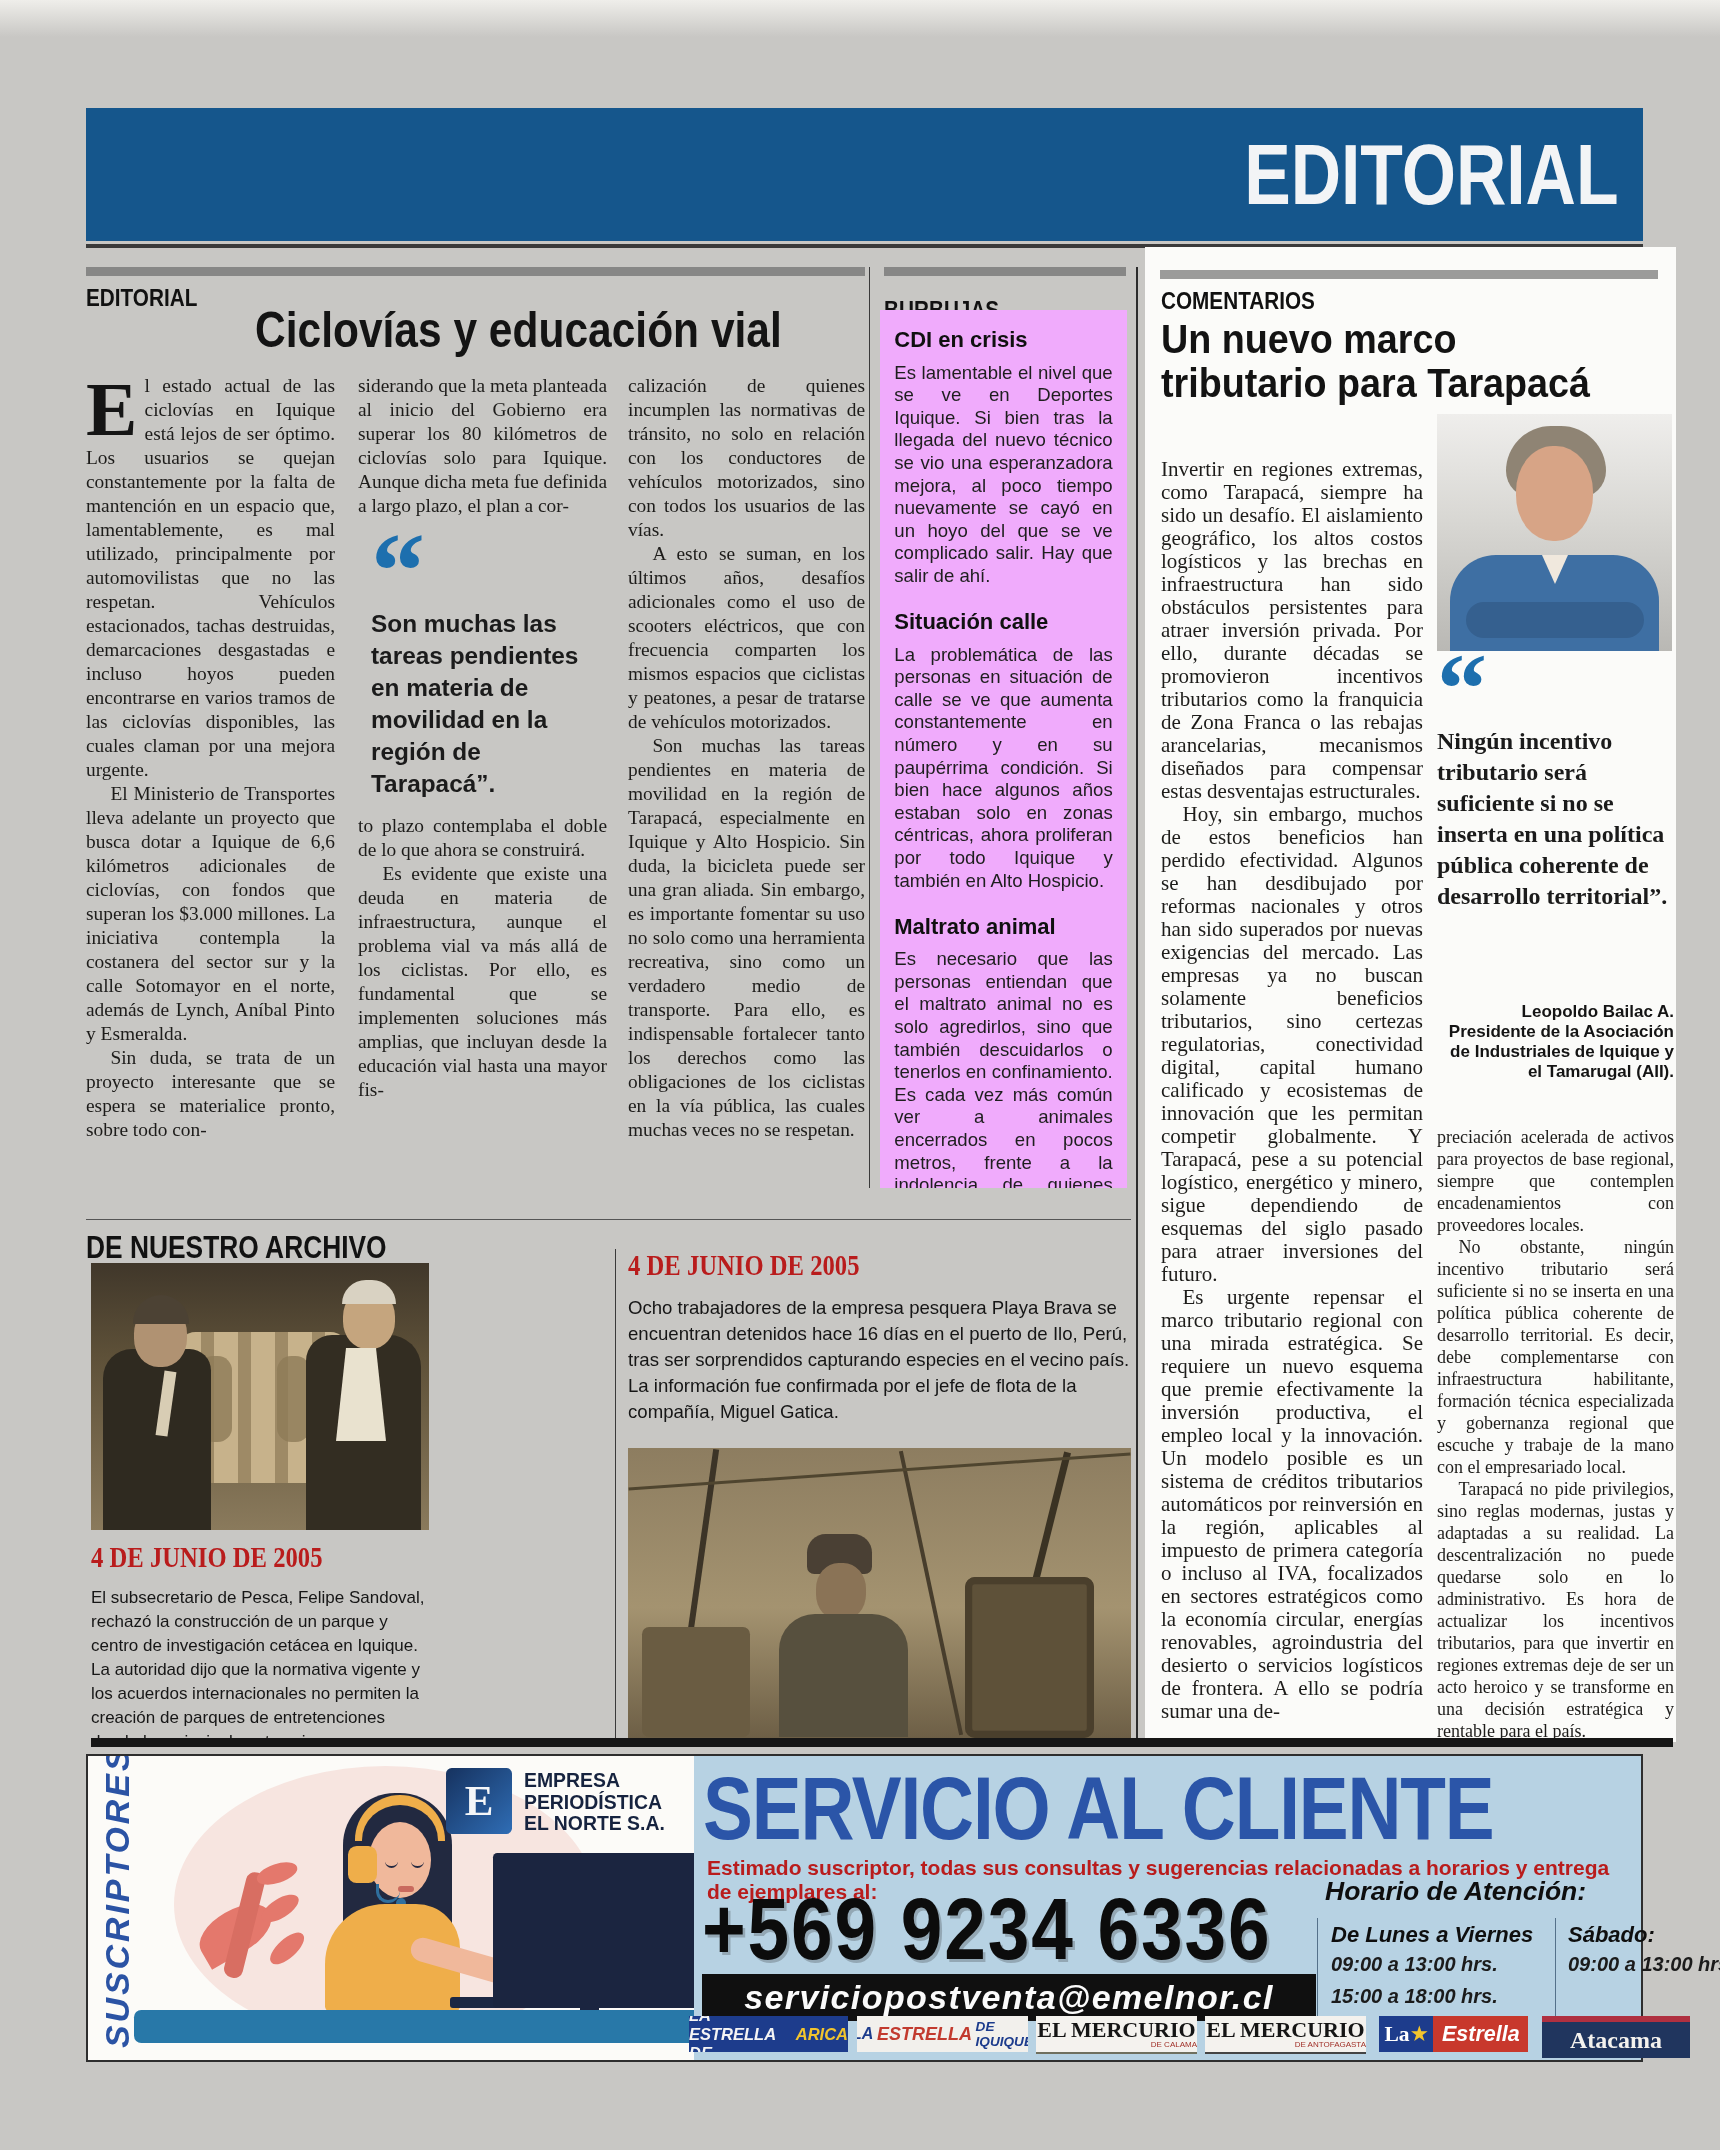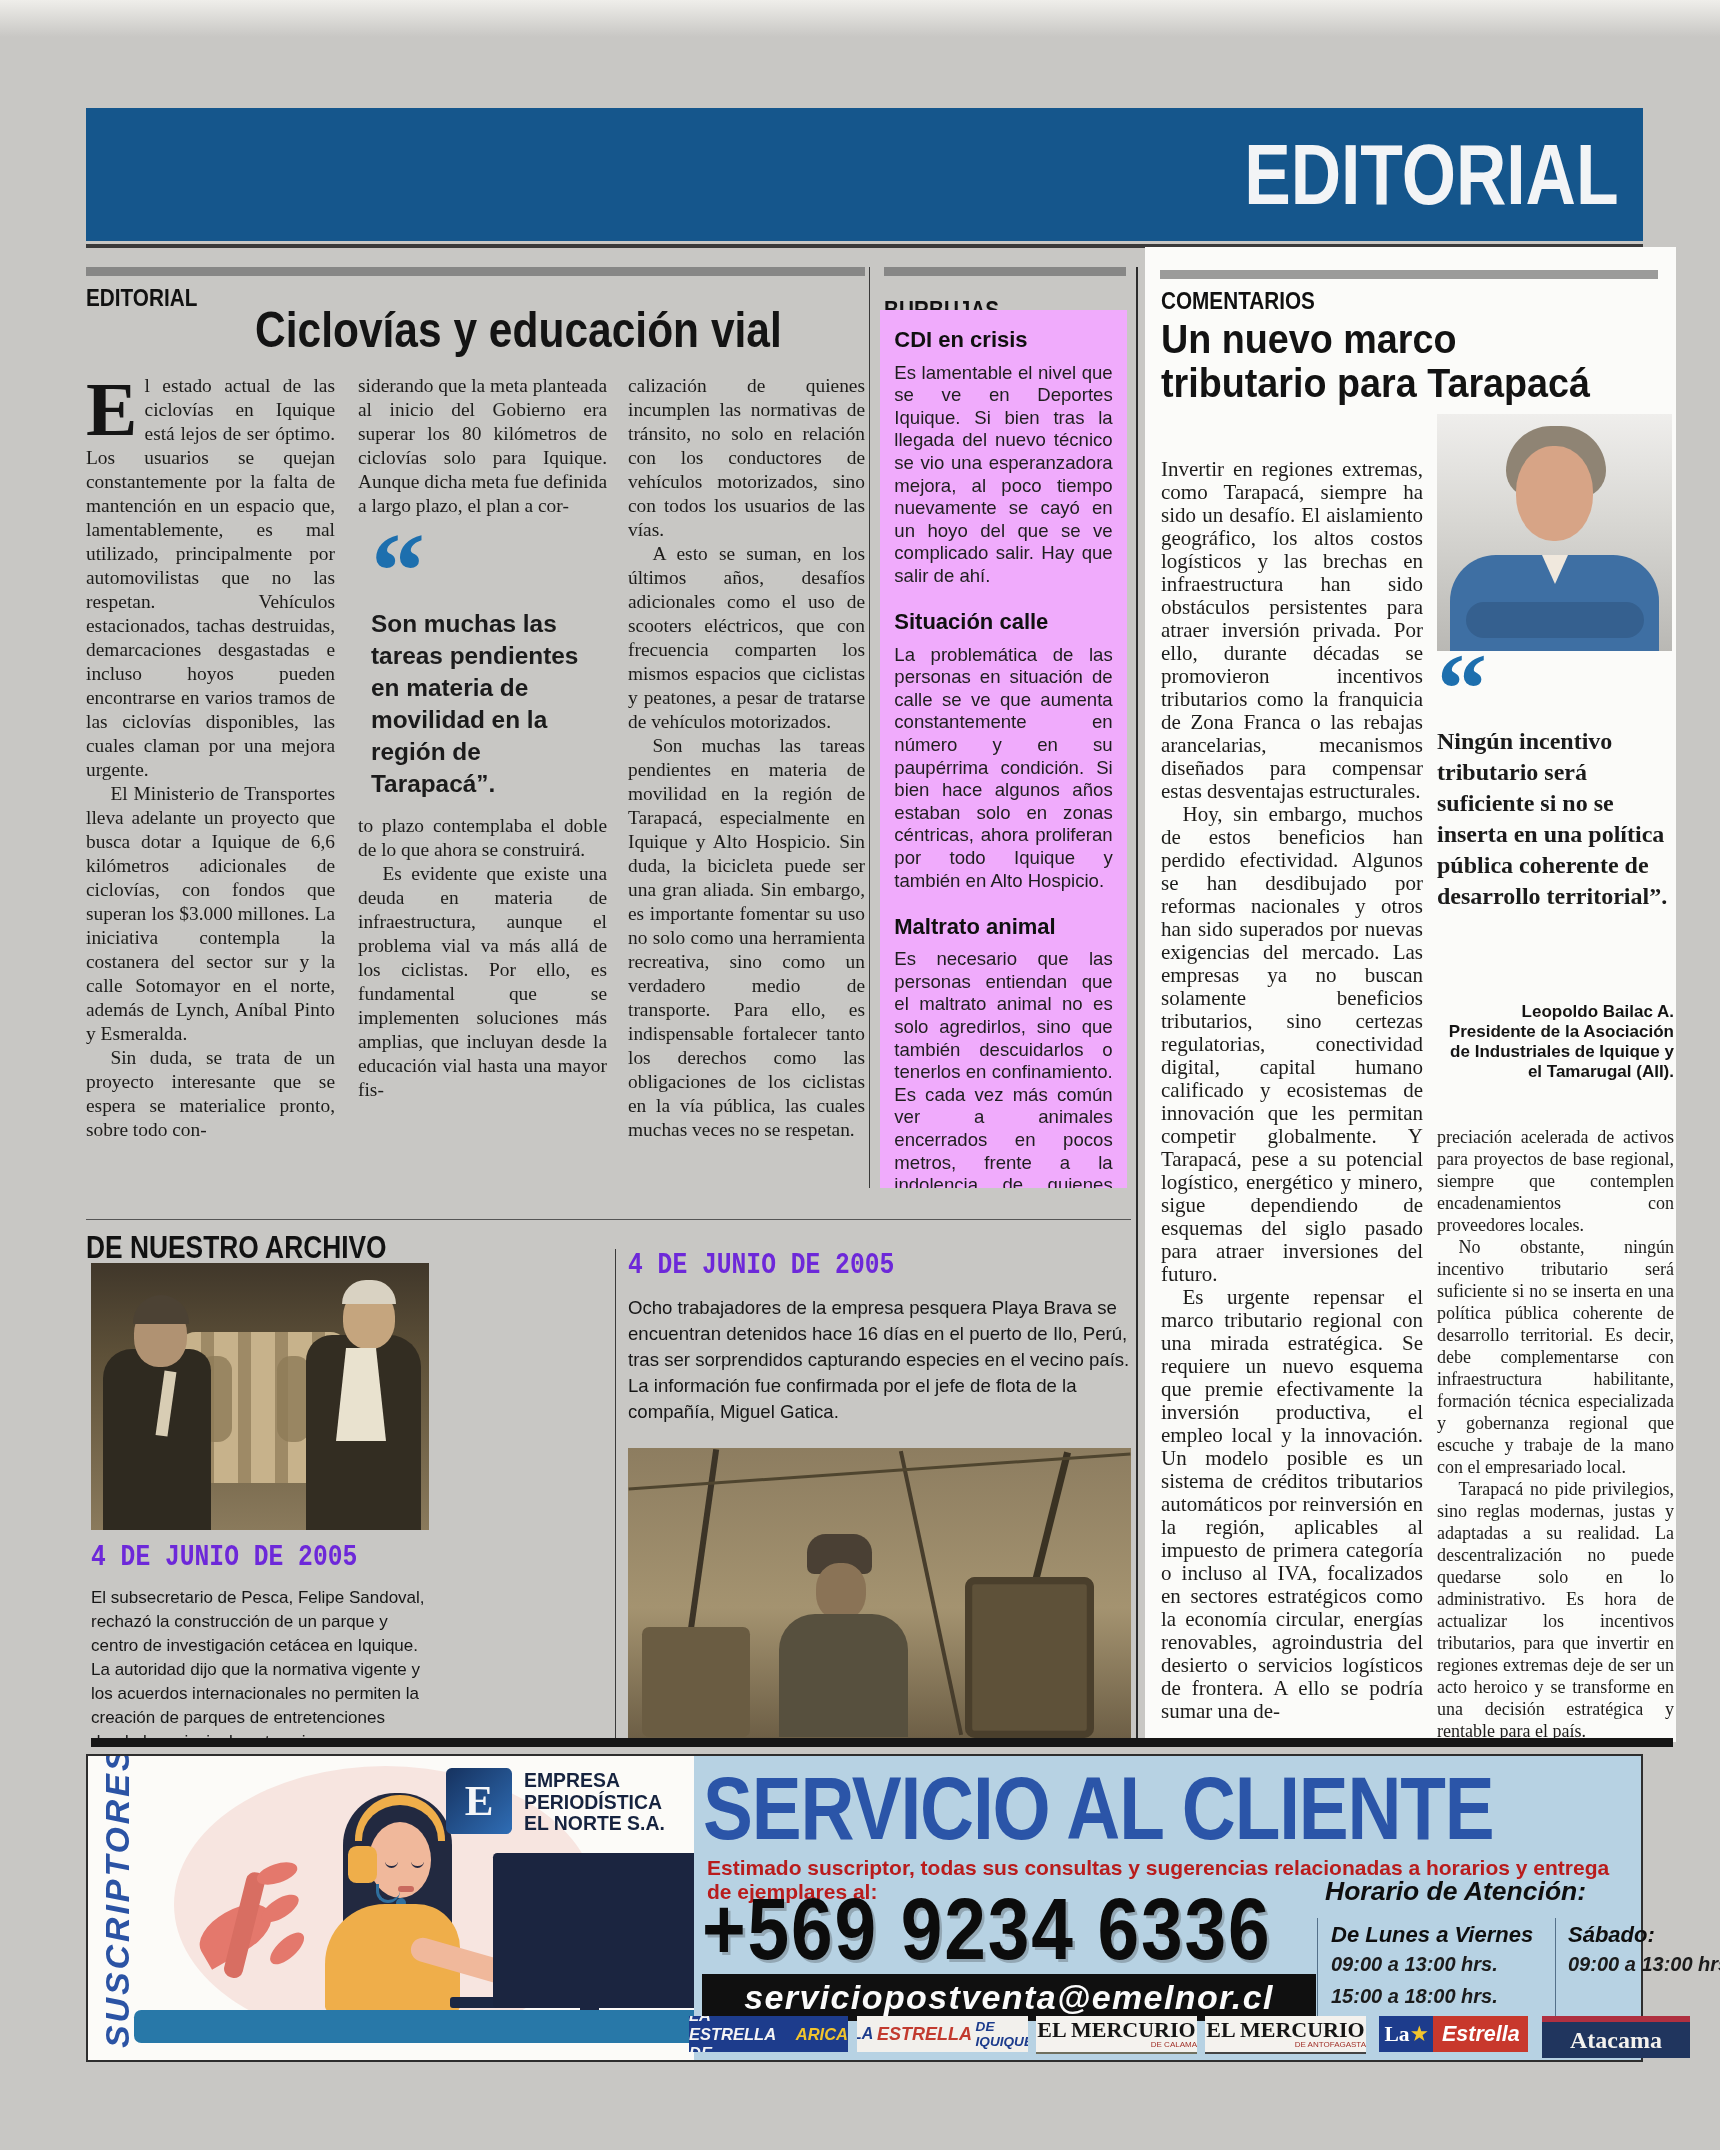--- a/index.html
+++ b/index.html
@@ -32,21 +32,21 @@
   .bur p{margin:0;font-size:18.6px;line-height:22.6px;color:#1e1e1e;text-align:justify;}
   
   .companel{background:#fbfbf9;}
   .co-title{font-family:"Liberation Sans",sans-serif;font-weight:bold;font-size:41px;line-height:44px;color:#131313;}
   .co-col{color:#1d1c1a;text-align:justify;overflow:hidden;}
   .co-col p{margin:0;}
   .co-col p.ind{text-indent:21.5px;}
   .attrib{font-family:"Liberation Sans",sans-serif;font-weight:bold;text-align:right;color:#141414;font-size:17px;line-height:20px;}
   
   .arch-h{font-family:"Liberation Sans",sans-serif;font-weight:bold;font-size:31px;color:#121212;}
-  .date-h{font-family:Liberation Mono, monospace;font-weight:bold;font-size:29px;color:#6d28d9;}
+  .date-h{font-family:Liberation Serif, serif;font-weight:bold;font-size:29px;color:#b91c1c;}
   .cap{font-family:"Liberation Sans",sans-serif;font-size:17px;line-height:24px;color:#161616;overflow:hidden;}
   .photo{overflow:hidden;}
   
   .banner{background:#b7d2e3;border:2.9px solid #2e2e2e;box-sizing:border-box;}
   .ban-left{position:absolute;left:0;top:0;width:606px;height:100%;background:#fcfbf8;overflow:hidden;}
   .susc{position:absolute;left:10px;top:292px;transform:rotate(-90deg);transform-origin:left top;
     font-family:"Liberation Sans",sans-serif;font-weight:bold;font-style:italic;font-size:34px;letter-spacing:2.9px;color:#2b53a4;white-space:nowrap;}
   .sv-title{font-family:"Liberation Sans",sans-serif;font-weight:bold;font-size:89px;color:#2b55a8;letter-spacing:-1.4px;}
   .sv-sub{font-family:"Liberation Sans",sans-serif;font-weight:bold;font-size:21px;color:#b91c1c;}
   .sv-phone{font-family:"Liberation Sans",sans-serif;font-weight:bold;font-size:87px;color:#0c0c0c;letter-spacing:2.2px;text-shadow:2.9px 2.9px 0 rgba(40,40,40,.25);}

